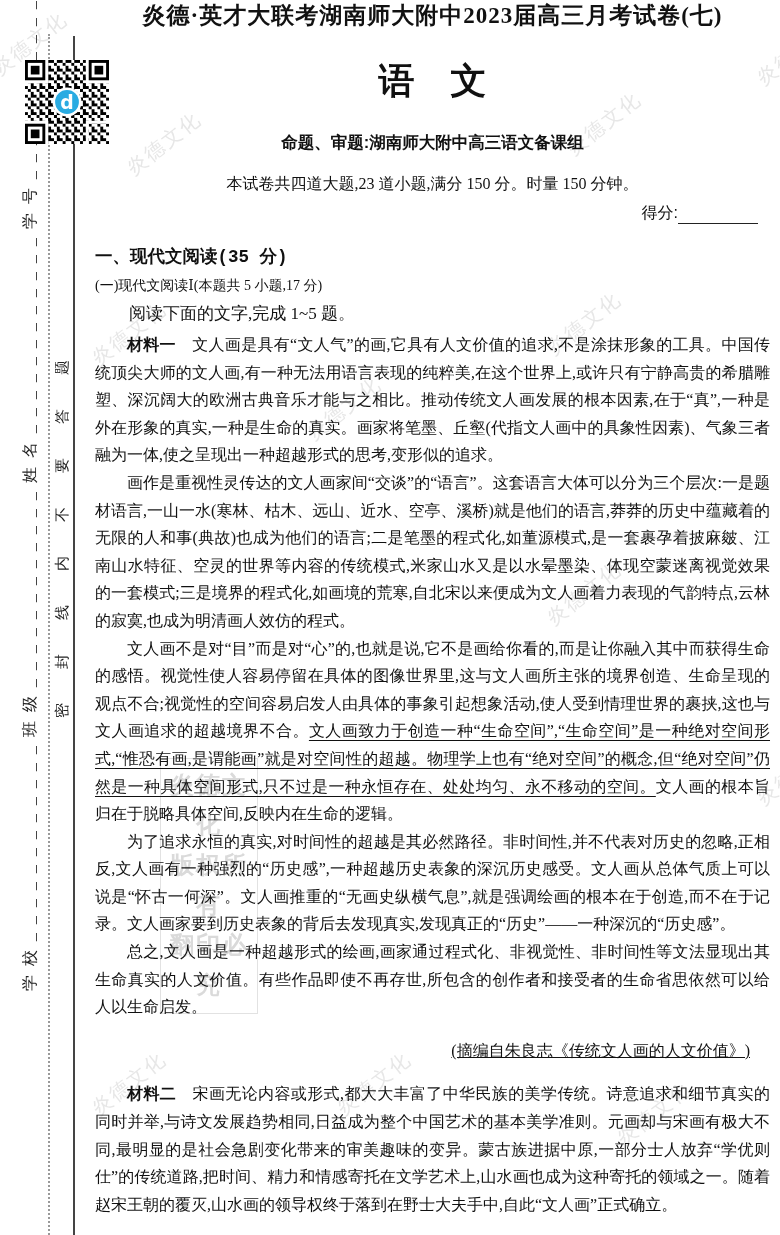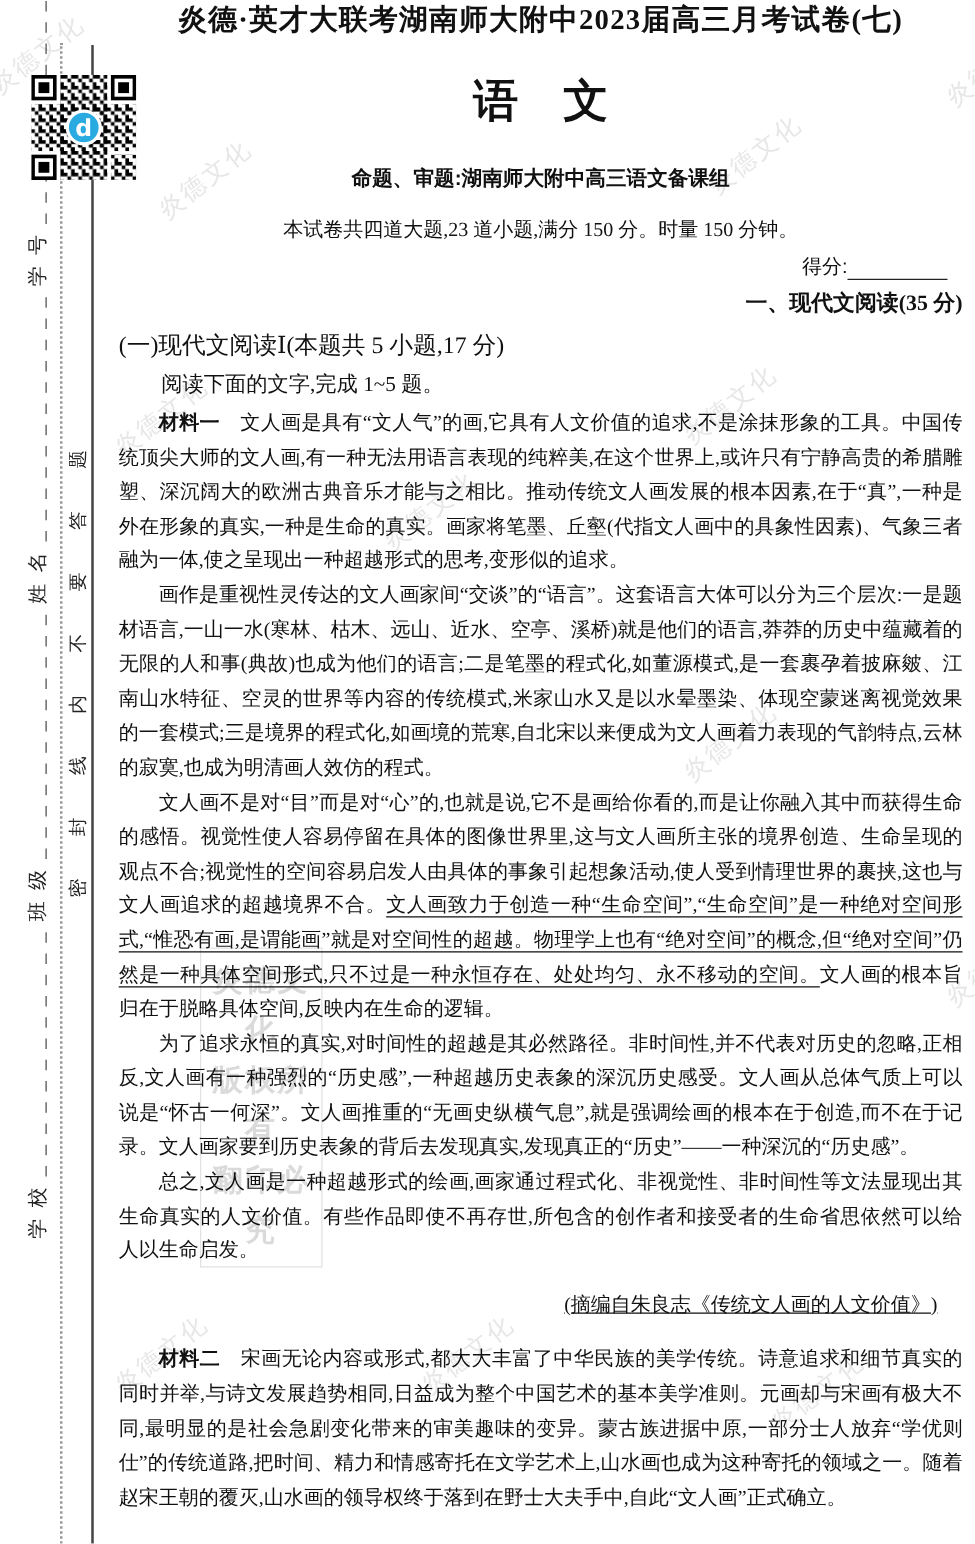--- a/index.html
+++ b/index.html
@@ -39,23 +39,23 @@
     letter-spacing:1px;white-space:nowrap;
   }
   .qr{position:absolute;left:25px;top:60px;width:84px;height:84px;}
   .subject-title{margin-top:26px;text-align:center;font-size:36px;font-weight:bold;}
   .setter-line{margin-top:26px;text-align:center;font-size:16.5px;font-weight:bold;
     font-family:"Liberation Sans","DejaVu Sans",sans-serif;}
   .instructions{margin-top:20px;text-align:center;font-size:16px;}
   .score-row{margin-top:8px;text-align:right;padding-right:12px;font-size:16px;font-weight:normal;
     font-family:"Liberation Sans","DejaVu Sans",sans-serif;}
   .score-blank{display:inline-block;width:80px;border-bottom:1.5px solid #222;height:16px;vertical-align:bottom;}
-  .sec-heading{margin-top:6px;font-size:17.5px;font-weight:bold;
-    font-family:Liberation Serif, serif;text-align:right;}
-  .sec-sub{margin-top:9px;font-size:19px;}
+  .sec-heading{margin-top:20px;font-size:17.5px;font-weight:bold;
+    font-family:Liberation Mono, monospace;}
+  .sec-sub{margin-top:9px;font-size:14px;}
   .lead{margin-top:7px;font-size:17px;text-indent:2em;}
   .body-p{margin:0;font-size:16px;line-height:27.6px;text-align:justify;text-indent:2em;word-break:break-all;}
   .body-p b{font-family:"Liberation Sans","DejaVu Sans",sans-serif;}
   .body-wrap{margin-top:6px;}
   .ul-pass{text-decoration:underline;text-underline-offset:4px;}
   .attribution{margin:16px;font-size:16px;line-height:27.6px;text-align:right;padding-right:4px;text-decoration:underline;}
   .page-footer{
     position:absolute;left:95px;bottom:14px;width:675px;text-align:center;font-size:16px;color:#111;
   }
 </style>

